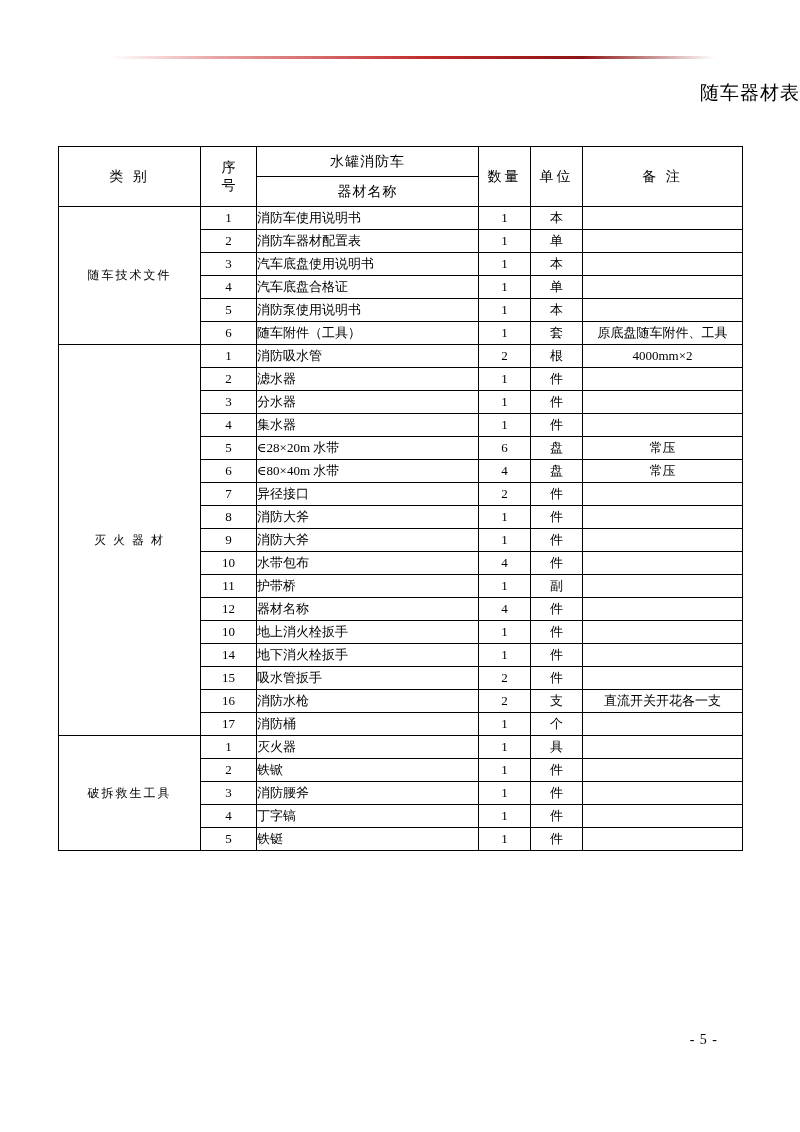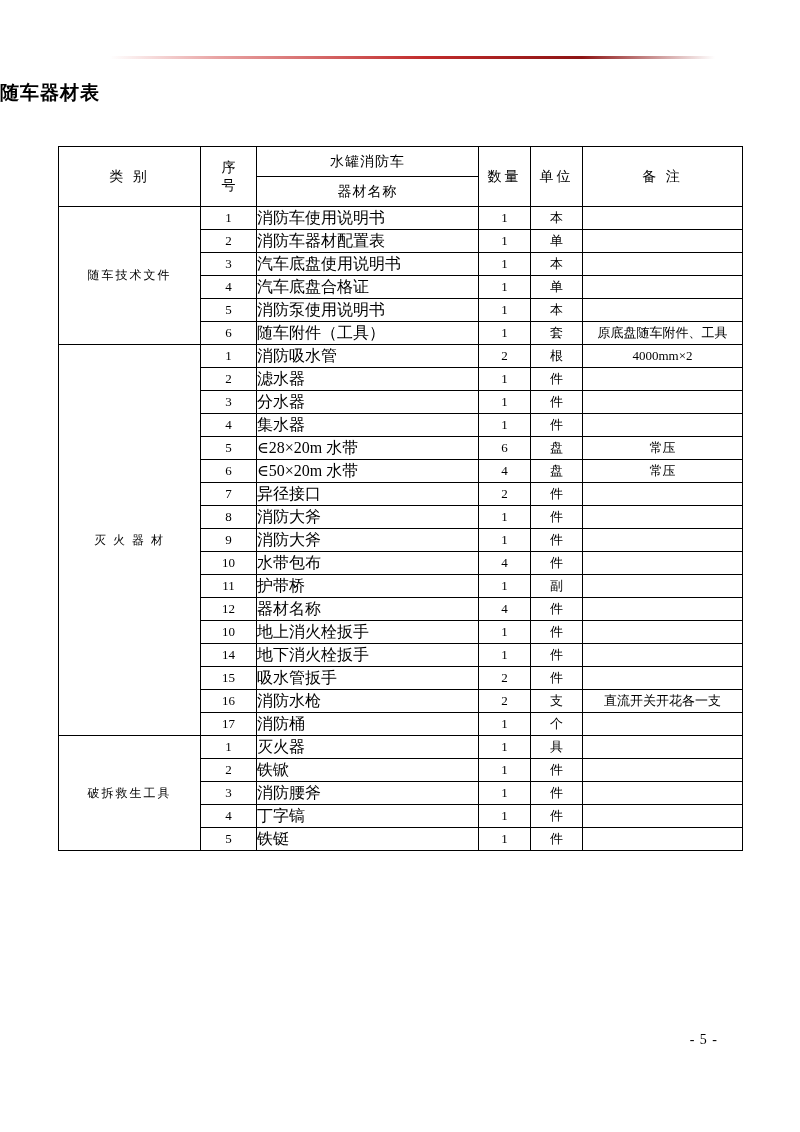--- a/index.html
+++ b/index.html
@@ -28,23 +28,23 @@
     top: 56px;
     width: 605px;
     height: 3px;
     background: linear-gradient(to right, #ffffff 0%, #e8a2a2 18%, #c22c2c 52%, #8d1414 78%, #ffffff 100%);
   }
   .doc-title {
     position: absolute;
     top: 80px;
     left: 0;
     width: 800px;
-    text-align: left;
+    text-align: right;
     font-size: 19px;
-    font-weight: bold;
+    font-weight: normal;
     letter-spacing: 1px;
     font-family: "Liberation Serif", "DejaVu Serif", serif;
   }
   .table-wrap {
     position: absolute;
     left: 58px;
     top: 146px;
     width: 684px;
   }
   table.equip {
@@ -96,21 +96,21 @@
     letter-spacing: 2px;
   }
   td.no {
     text-align: center;
     font-size: 13px;
     height: 22px;
   }
   td.name {
     text-align: left;
     padding-left: 8px;
-    font-size: 16px;
+    font-size: 13px;
     white-space: nowrap;
   }
   td.qty, td.unit {
     text-align: center;
     font-size: 13px;
   }
   td.rem {
     text-align: center;
     font-size: 13px;
     white-space: nowrap;
@@ -230,21 +230,21 @@
           </tr>
           <tr>
             <td class="no">5</td>
             <td class="name">∈28×20m 水带</td>
             <td class="qty">6</td>
             <td class="unit">盘</td>
             <td class="rem">常压</td>
           </tr>
           <tr>
             <td class="no">6</td>
-            <td class="name">∈50×20m 水带</td>
+            <td class="name">∈80×40m 水带</td>
             <td class="qty">4</td>
             <td class="unit">盘</td>
             <td class="rem">常压</td>
           </tr>
           <tr>
             <td class="no">7</td>
             <td class="name">异径接口</td>
             <td class="qty">2</td>
             <td class="unit">件</td>
             <td class="rem"></td>

